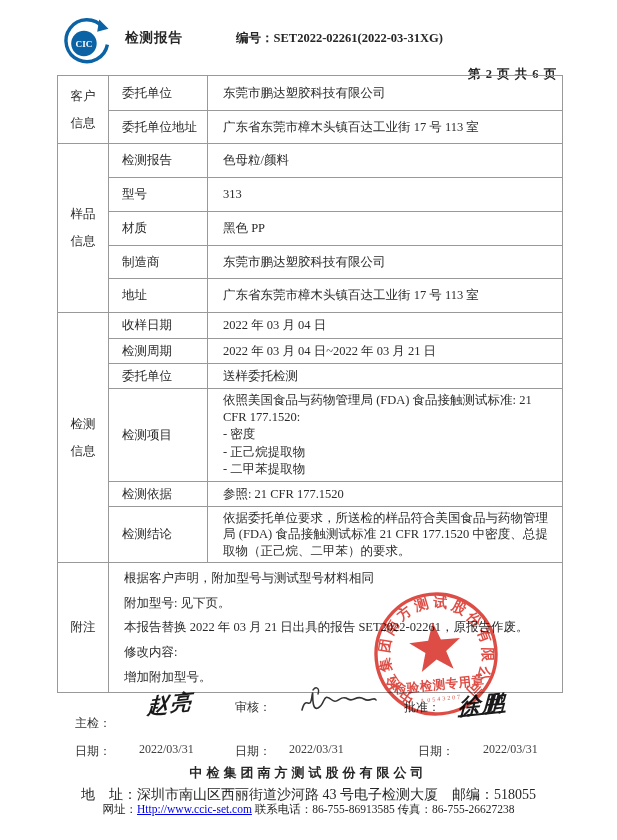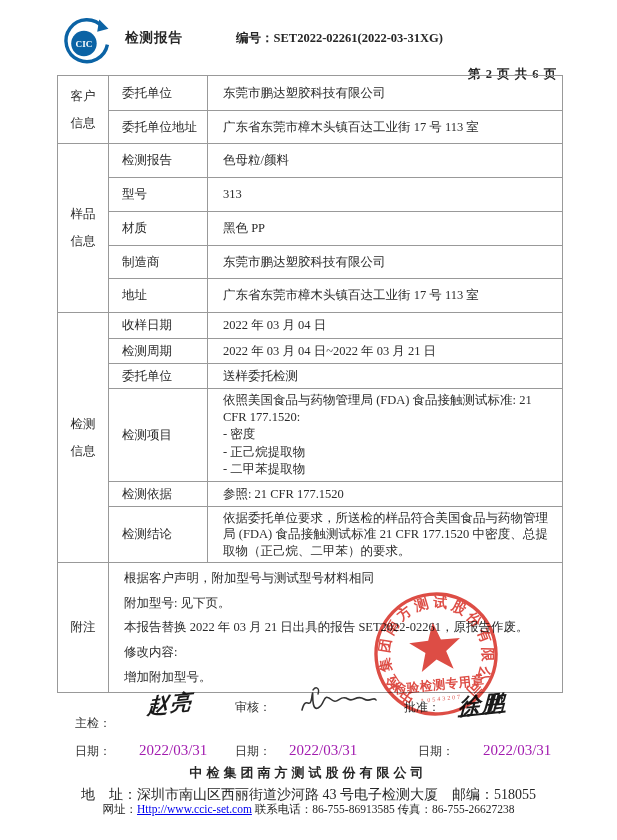--- a/index.html
+++ b/index.html
@@ -22,21 +22,21 @@
   td.val { padding:3px 14px 3px 15px; }
   .multiline { white-space:pre-line; }
   .lh-items { line-height:17.2px; padding-top:5px; padding-bottom:5px; }
   .lh-concl { line-height:16.4px; text-align:justify; }
   .lh-notes { line-height:24.6px; vertical-align:top; padding-top:3px; }
 
   
   .sig-label { position:absolute; font-size:12px; color:#333; }
   .sig-name { position:absolute; font-size:21px; font-weight:bold; font-style:italic; color:#1a1a1a;
               transform:rotate(-6deg) skewX(-8deg); letter-spacing:2px; }
-  .sig-date { position:absolute; font-size:15px; color:#a21caf; }
+  .sig-date { position:absolute; font-size:12px; color:#404040; }
   .sig-scribble { position:absolute; }
   .underlined-sig { text-decoration:underline; text-decoration-thickness:1.5px; }
 
   
   .stamp { position:absolute; left:366px; top:584px; width:140px; height:140px;
            transform:rotate(-6deg); opacity:.88; mix-blend-mode:multiply; pointer-events:none; }
 
   
   .ft-company { position:absolute; left:0; top:764px; width:617px; text-align:center;
                 font-size:13px; font-weight:bold; letter-spacing:4px; }

